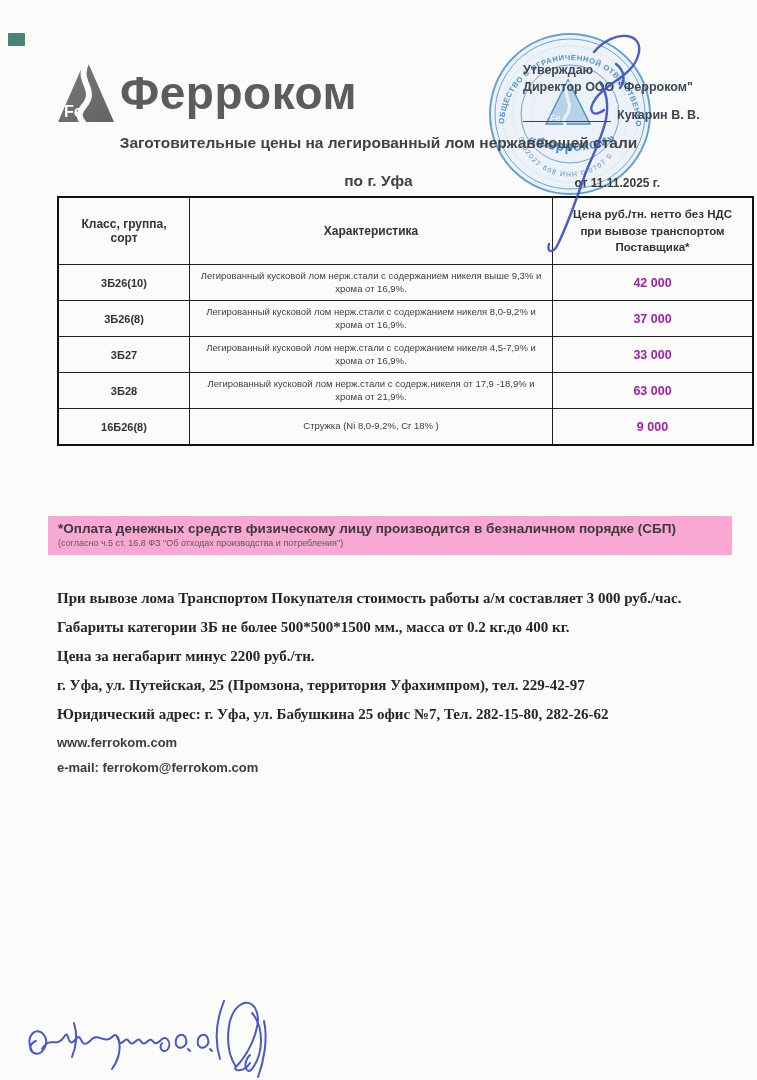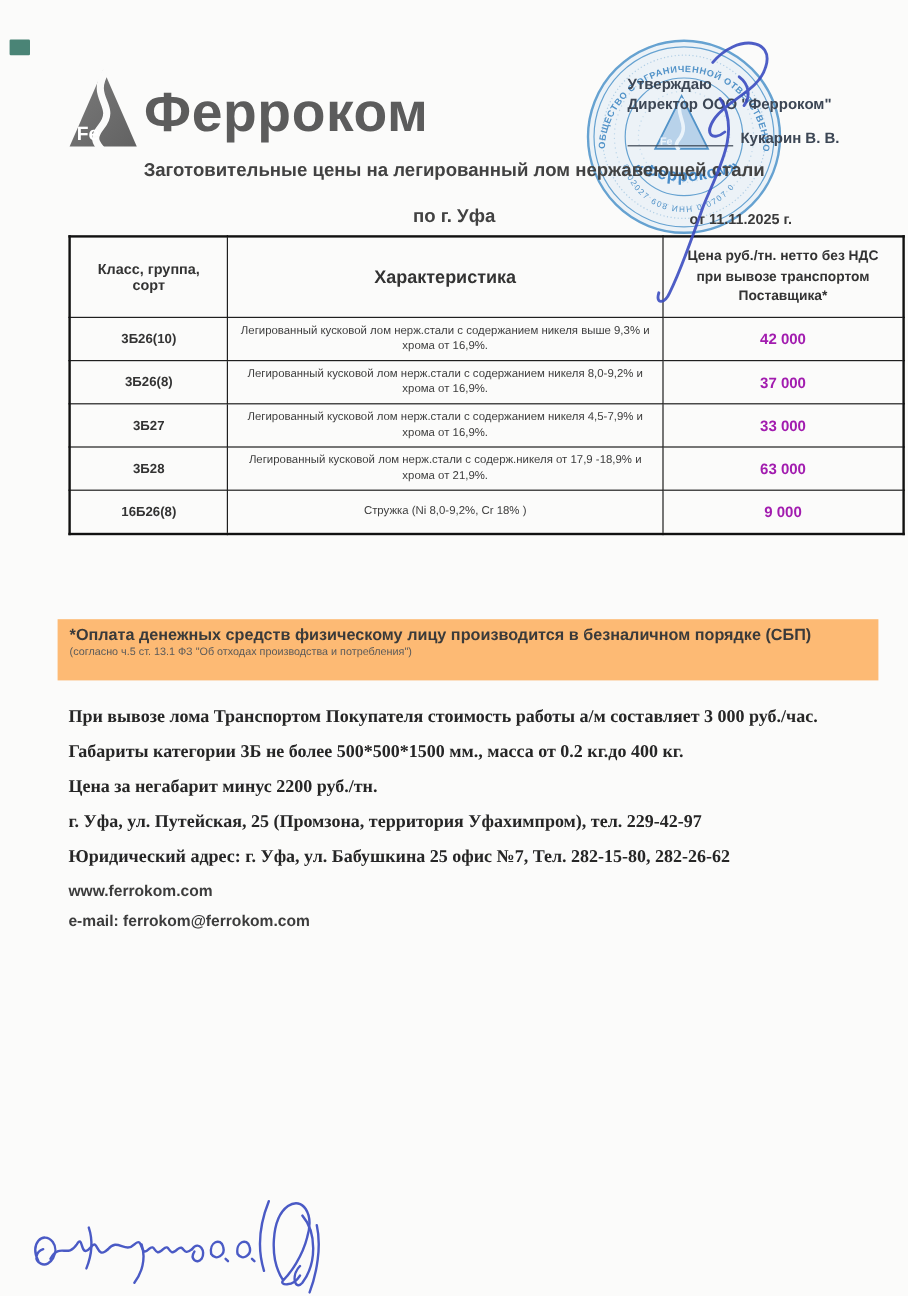--- a/index.html
+++ b/index.html
@@ -27,27 +27,27 @@
   
   table.price{
     position:absolute;left:57px;top:196px;width:643px;z-index:2;
     border-collapse:collapse;table-layout:fixed;background:transparent;
   }
   table.price th,table.price td{
     border:1.2px solid #1f1f1f;text-align:center;vertical-align:middle;padding:2px 8px;
   }
   table.price{border:2px solid #111;}
   th.h-grade{width:114px;font-size:12px;font-weight:bold;color:#333;height:62px;}
-  th.h-desc{width:346px;font-size:15px;font-weight:bold;color:#333;}
+  th.h-desc{width:346px;font-size:12px;font-weight:bold;color:#333;}
   th.h-price{width:183px;font-size:11.5px;font-weight:bold;color:#333;line-height:1.45;}
   td.c-grade{font-size:11px;font-weight:bold;color:#333;height:31px;}
   td.c-desc{font-size:9.5px;color:#3d3d3d;line-height:1.35;}
   td.c-price{font-size:12.5px;font-weight:bold;color:#a21caf;}
   
-  .note{position:absolute;left:48px;top:516px;width:664px;background:#fdba74;padding:5px 10px 19px 10px;z-index:2;}
+  .note{position:absolute;left:48px;top:516px;width:664px;background:#f9a8d4;padding:5px 10px 7px 10px;z-index:2;}
   .note .n1{font-size:13.5px;font-weight:bold;color:#3a3a3a;}
   .note .n2{font-size:9px;color:#5a5a5a;margin-top:2px;}
   
   .bodytext{position:absolute;left:57px;top:584px;width:650px;z-index:2;}
   .bodytext .serif{font-family:"Liberation Serif",serif;font-weight:bold;font-size:15px;color:#262626;height:29px;line-height:29px;white-space:nowrap;}
   .bodytext .sans{font-family:"Liberation Sans",sans-serif;font-weight:bold;font-size:13px;color:#3c3c3c;height:23px;line-height:23px;margin-top:2px;}
   
   .bottom-sign{position:absolute;left:12px;top:993px;width:270px;height:92px;z-index:2;}
 </style>
 </head>
@@ -153,21 +153,21 @@
         <tr>
       <td class="c-grade">16Б26(8)</td>
       <td class="c-desc">Стружка (Ni 8,0-9,2%, Cr 18% )</td>
       <td class="c-price">9 000</td>
     </tr>
       </tbody>
   </table>
 
   <div class="note">
     <div class="n1">*Оплата денежных средств физическому лицу производится в безналичном порядке (СБП)</div>
-    <div class="n2">(согласно ч.5 ст. 13.1 ФЗ "Об отходах производства и потребления")</div>
+    <div class="n2">(согласно ч.5 ст. 16.8 ФЗ "Об отходах производства и потребления")</div>
   </div>
 
   <div class="bodytext">
     <div class="serif">При вывозе лома Транспортом Покупателя стоимость работы а/м составляет 3 000 руб./час.</div>
     <div class="serif">Габариты категории 3Б не более 500*500*1500 мм., масса от 0.2 кг.до 400 кг.</div>
     <div class="serif">Цена за негабарит минус 2200 руб./тн.</div>
     <div class="serif">г. Уфа, ул. Путейская, 25 (Промзона, территория Уфахимпром), тел. 229-42-97</div>
     <div class="serif">Юридический адрес: г. Уфа, ул. Бабушкина 25 офис №7, Тел. 282-15-80, 282-26-62</div>
     <div class="sans">www.ferrokom.com</div>
     <div class="sans">e-mail: ferrokom@ferrokom.com</div>

